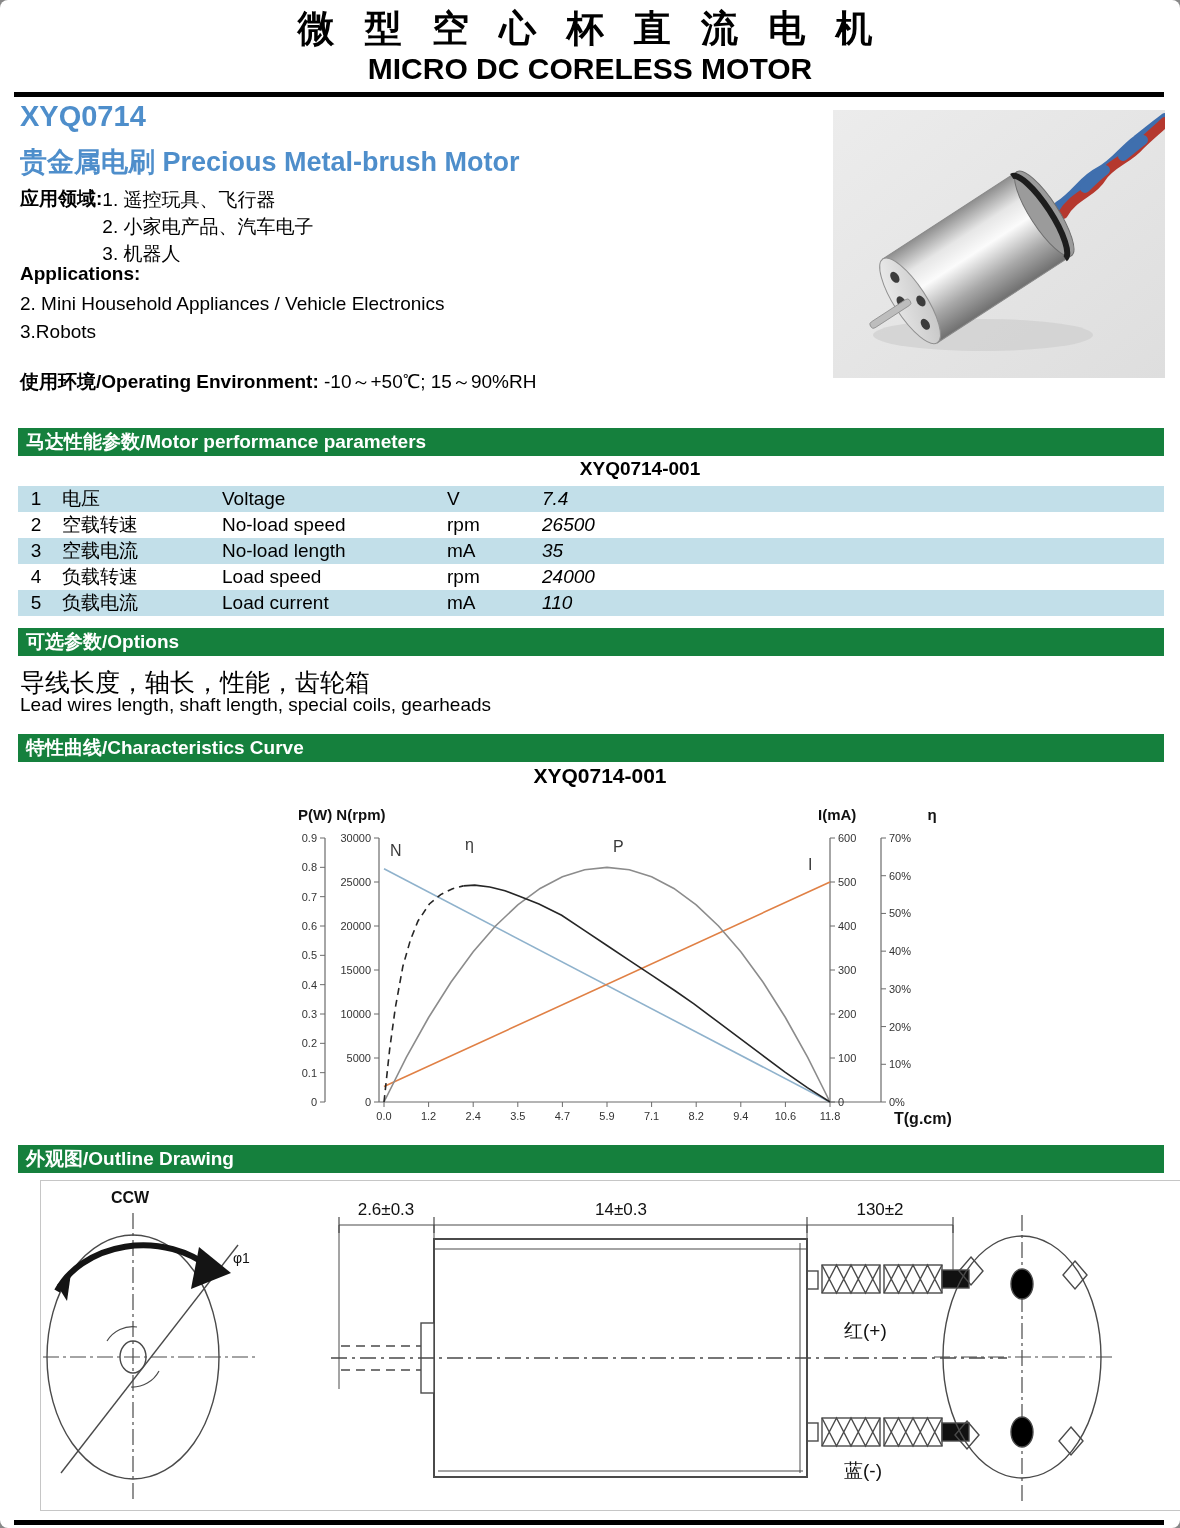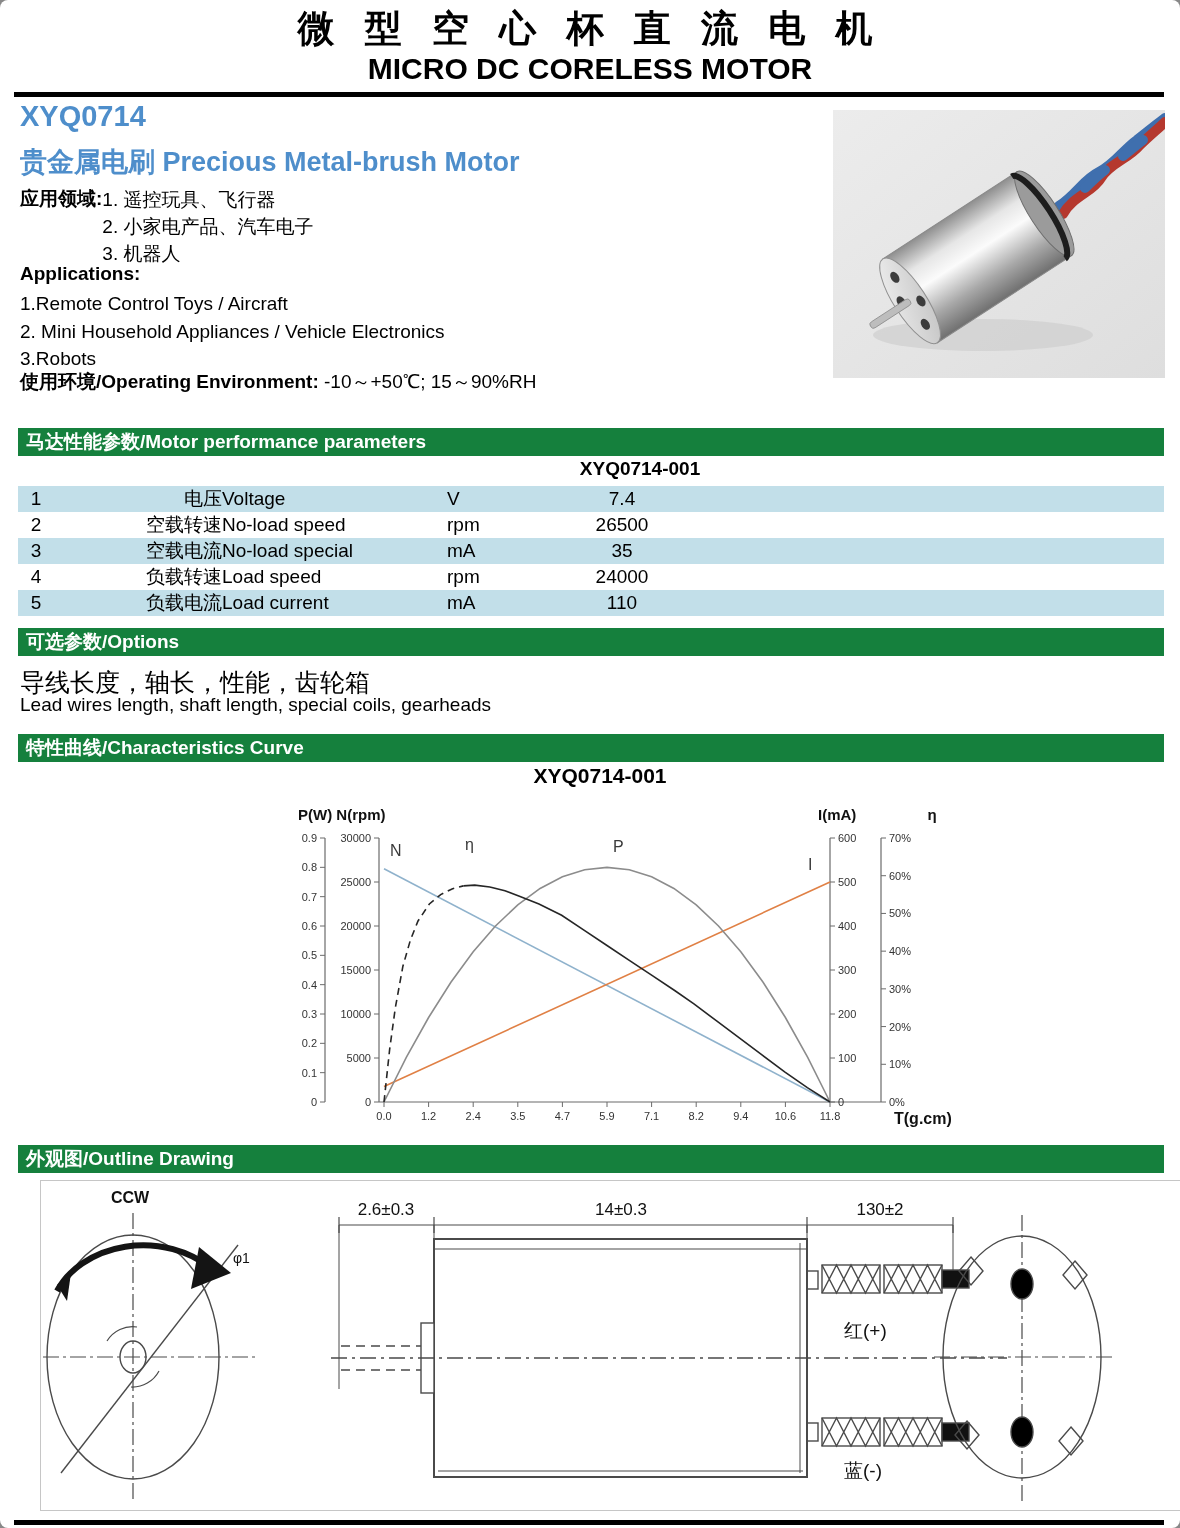--- a/index.html
+++ b/index.html
@@ -26,24 +26,24 @@
                color:#fff;font-weight:bold;font-size:19px;line-height:28px;
                padding-left:8px;box-sizing:border-box;white-space:nowrap;}
   #bar-performance{top:428px;} #bar-options{top:628px;} #bar-curve{top:734px;} #bar-outline{top:1145px;}
   .variant-label{position:absolute;top:458px;left:510px;width:260px;text-align:center;
                  font-size:19px;font-weight:bold;}
   .perf-table{position:absolute;top:486px;left:18px;width:1146px;font-size:19px;}
   .t-row{display:flex;height:26px;line-height:26px;}
   .t-row.odd{background:#c2dfe9;}
   .t-row.even{background:#ffffff;}
   .c-no{flex:0 0 36px;text-align:center;}
-  .c-cn{flex:0 0 168px;padding-left:8px;box-sizing:border-box;text-align:right;}
+  .c-cn{flex:0 0 168px;padding-left:8px;box-sizing:border-box;}
   .c-en{flex:0 0 225px;}
   .c-unit{flex:0 0 95px;}
-  .c-val{flex:0 0 160px;text-align:center;}
+  .c-val{flex:0 0 160px;text-align:left;font-style:italic;}
   .opt-cn{position:absolute;top:666px;left:20px;font-size:25px;}
   .opt-en{position:absolute;top:694px;left:20px;font-size:19px;}
   .chart-title{position:absolute;top:764px;left:20px;width:1160px;text-align:center;
                font-size:21px;font-weight:bold;}
   #chart{position:absolute;left:280px;top:790px;width:740px;height:350px;}
   .outline-box{position:absolute;left:40px;top:1180px;width:1160px;height:331px;
                border:1px solid #c6c6c6;box-sizing:border-box;background:#fff;}
   svg text{font-family:"Liberation Sans",sans-serif;}
 </style>
 </head>
@@ -65,21 +65,20 @@
   <div class="apps-cn">
     <span class="apps-cn-label">应用领域:</span>
     <div class="apps-cn-list">
         <div>1. 遥控玩具、飞行器</div>
         <div>2. 小家电产品、汽车电子</div>
         <div>3. 机器人</div>
       </div>
   </div>
   <div class="apps-en-label">Applications:</div>
   <div class="apps-en-list">
-      <div>1.Remote Control Toys / Aircraft</div>
       <div>2. Mini Household Appliances / Vehicle Electronics</div>
       <div>3.Robots</div>
     </div>
   <div class="env">
     <b>使用环境/Operating Environment:</b><span> -10～+50℃; 15～90%RH</span>
   </div>
 
   <div class="photo">
     <svg width="332" height="268" viewBox="0 0 332 268">
       <defs>
@@ -138,21 +137,21 @@
       <div class="t-row even">
         <div class="c-no">2</div>
         <div class="c-cn">空载转速</div>
         <div class="c-en">No-load speed</div>
         <div class="c-unit">rpm</div>
         <div class="c-val">26500</div>
       </div>
       <div class="t-row odd">
         <div class="c-no">3</div>
         <div class="c-cn">空载电流</div>
-        <div class="c-en">No-load special</div>
+        <div class="c-en">No-load length</div>
         <div class="c-unit">mA</div>
         <div class="c-val">35</div>
       </div>
       <div class="t-row even">
         <div class="c-no">4</div>
         <div class="c-cn">负载转速</div>
         <div class="c-en">Load speed</div>
         <div class="c-unit">rpm</div>
         <div class="c-val">24000</div>
       </div>

